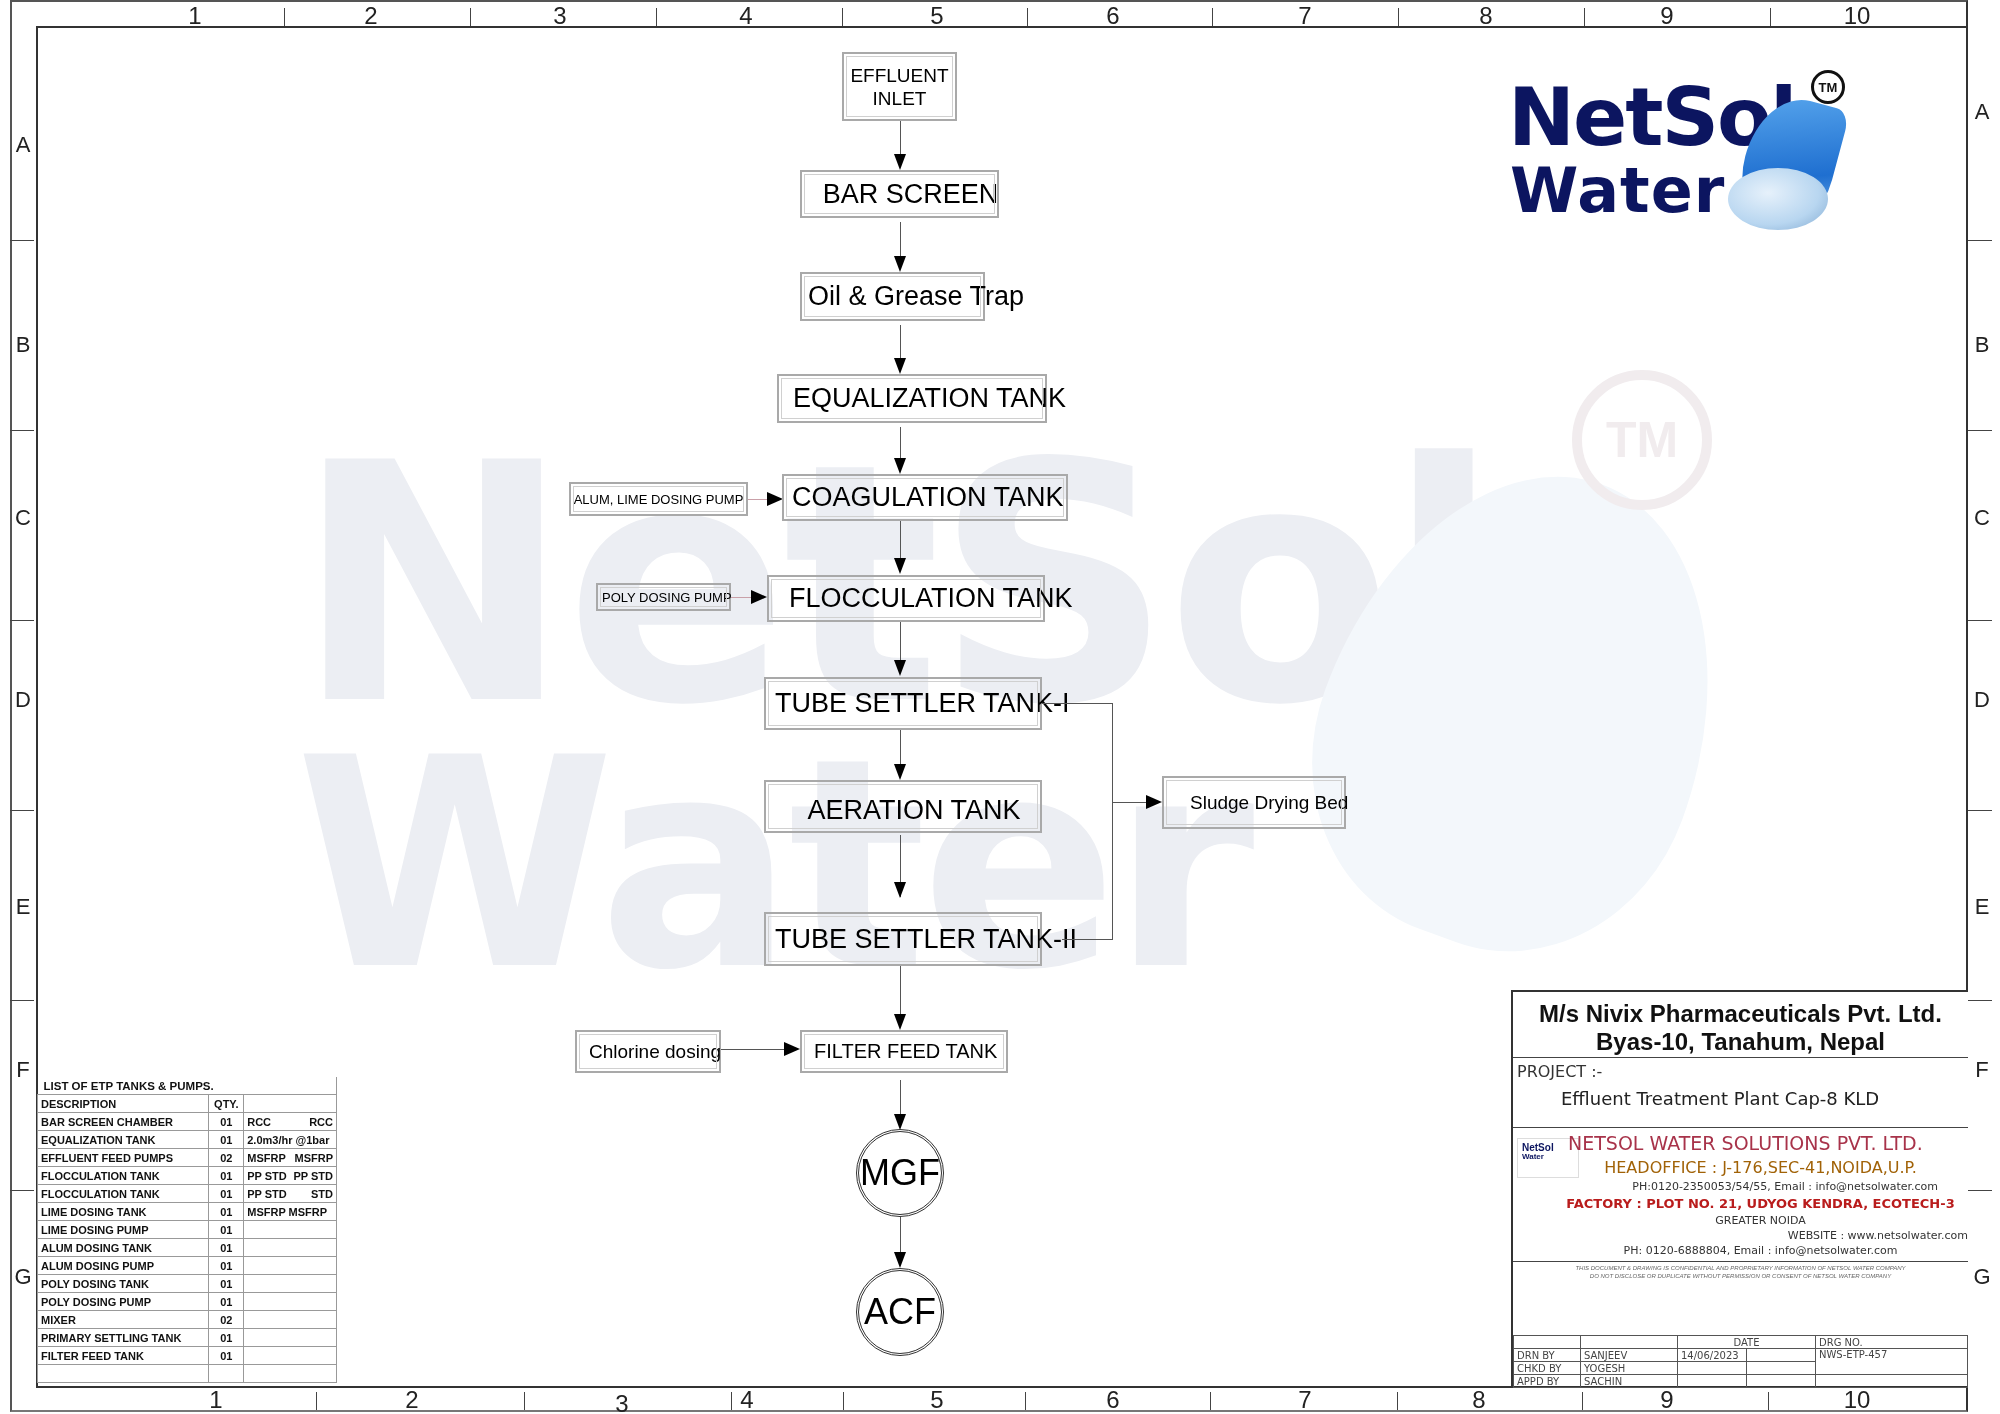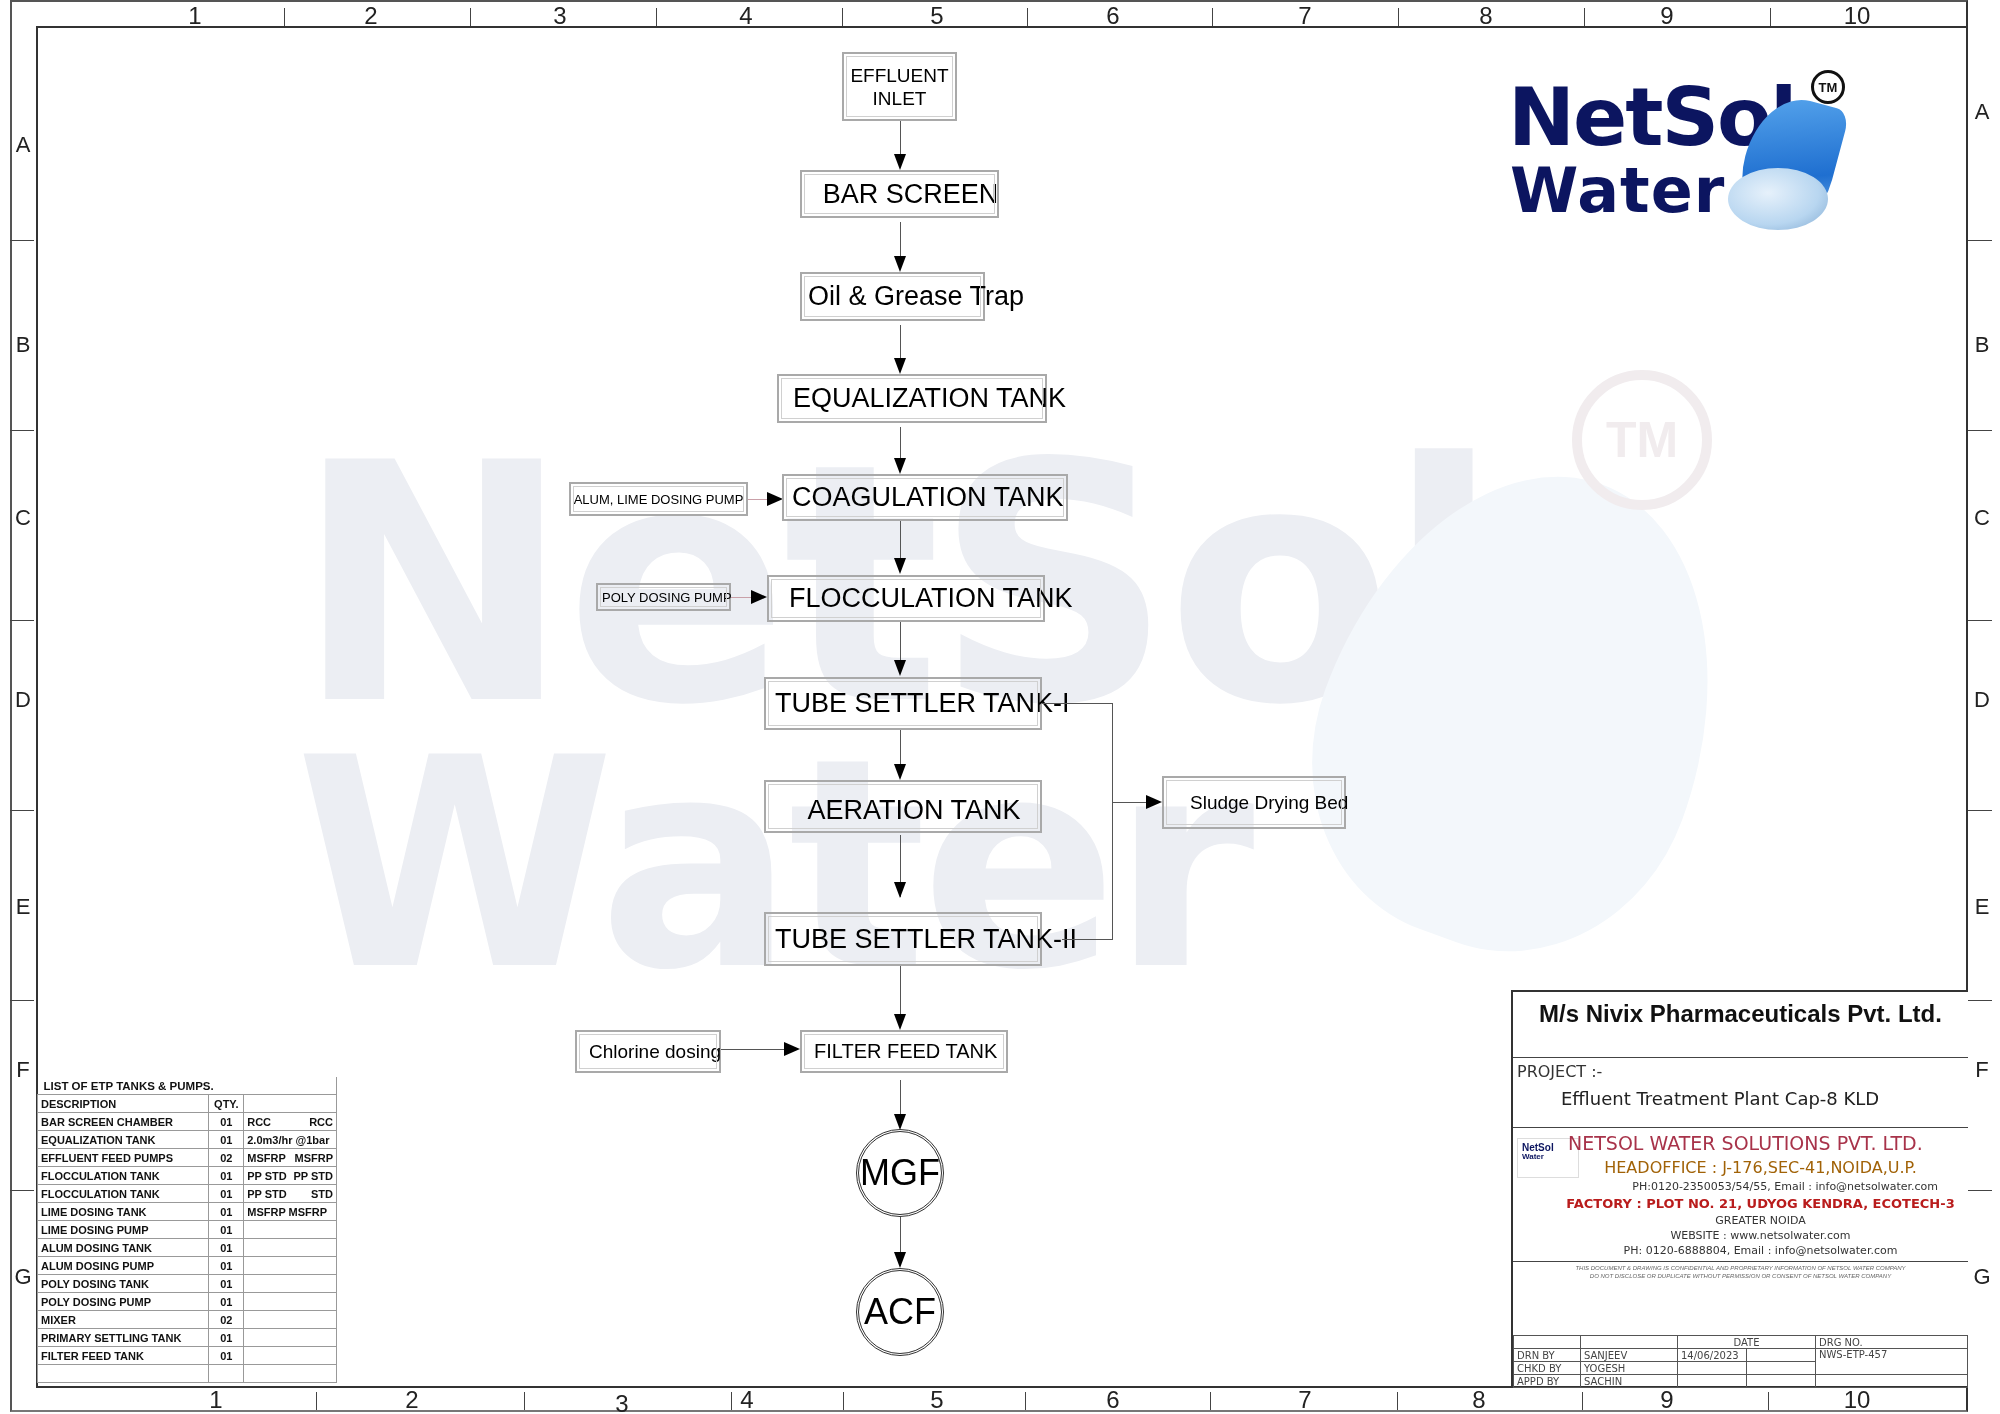--- a/index.html
+++ b/index.html
@@ -417,36 +417,37 @@
             <span></span>
           </div>
         </td>
       </tr>
 </tbody>
   </table>
 
 <div class="tb">
   <div class="tb-sec" style="top:0; height:66px;">
     <div class="tb-client1" style="top:8px;">M/s Nivix Pharmaceuticals Pvt. Ltd.</div>
+    <div class="tb-client1" style="top:36px;">Byas-10, Tanahum, Nepal</div>
   </div>
   <div class="tb-sec" style="top:66px; height:70px;">
     <div class="tb-label" style="left:4px; top:4px;">PROJECT :-</div>
     <div class="tb-val" style="left:48px; top:30px;">Effluent Treatment Plant Cap-8 KLD</div>
   </div>
   <div class="tb-sec" style="top:136px; height:134px;">
     <div class="tb-mini-logo" style="top:10px;">
       <div>NetSol</div>
       <div style="font-size:8px;">Water</div>
     </div>
     <div class="tb-co" style="top:4px;">NETSOL WATER SOLUTIONS PVT. LTD.</div>
     <div class="tb-small" style="top:30px; font-size:16px; color:#a16207;">HEADOFFICE : J-176,SEC-41,NOIDA,U.P.</div>
     <div class="tb-small" style="top:52px; font-size:11px; text-align:right; padding-right:30px; box-sizing:border-box;">PH:0120-2350053/54/55, Email : info@netsolwater.com</div>
     <div class="tb-small" style="top:68px; font-size:13px; font-weight:bold; color:#b91c1c;">FACTORY : PLOT NO. 21, UDYOG KENDRA, ECOTECH-3</div>
     <div class="tb-small" style="top:86px; font-size:11px;">GREATER NOIDA</div>
-    <div class="tb-small" style="top:101px; font-size:11px;">WEBSITE : www.netsolwater.com</div>
+    <div class="tb-small" style="top:101px; font-size:11px;text-align:right;">WEBSITE : www.netsolwater.com</div>
     <div class="tb-small" style="top:116px; font-size:11px;">PH: 0120-6888804, Email : info@netsolwater.com</div>
   </div>
   <div class="disclaimer">
     <div>THIS DOCUMENT &amp; DRAWING IS CONFIDENTIAL AND PROPRIETARY INFORMATION OF NETSOL WATER COMPANY</div>
     <div>DO NOT DISCLOSE OR DUPLICATE WITHOUT PERMISSION OR CONSENT OF NETSOL WATER COMPANY</div>
   </div>
   <table class="tb-grid">
     <tbody>
         <tr>
       <td style="width:60px;"></td>

